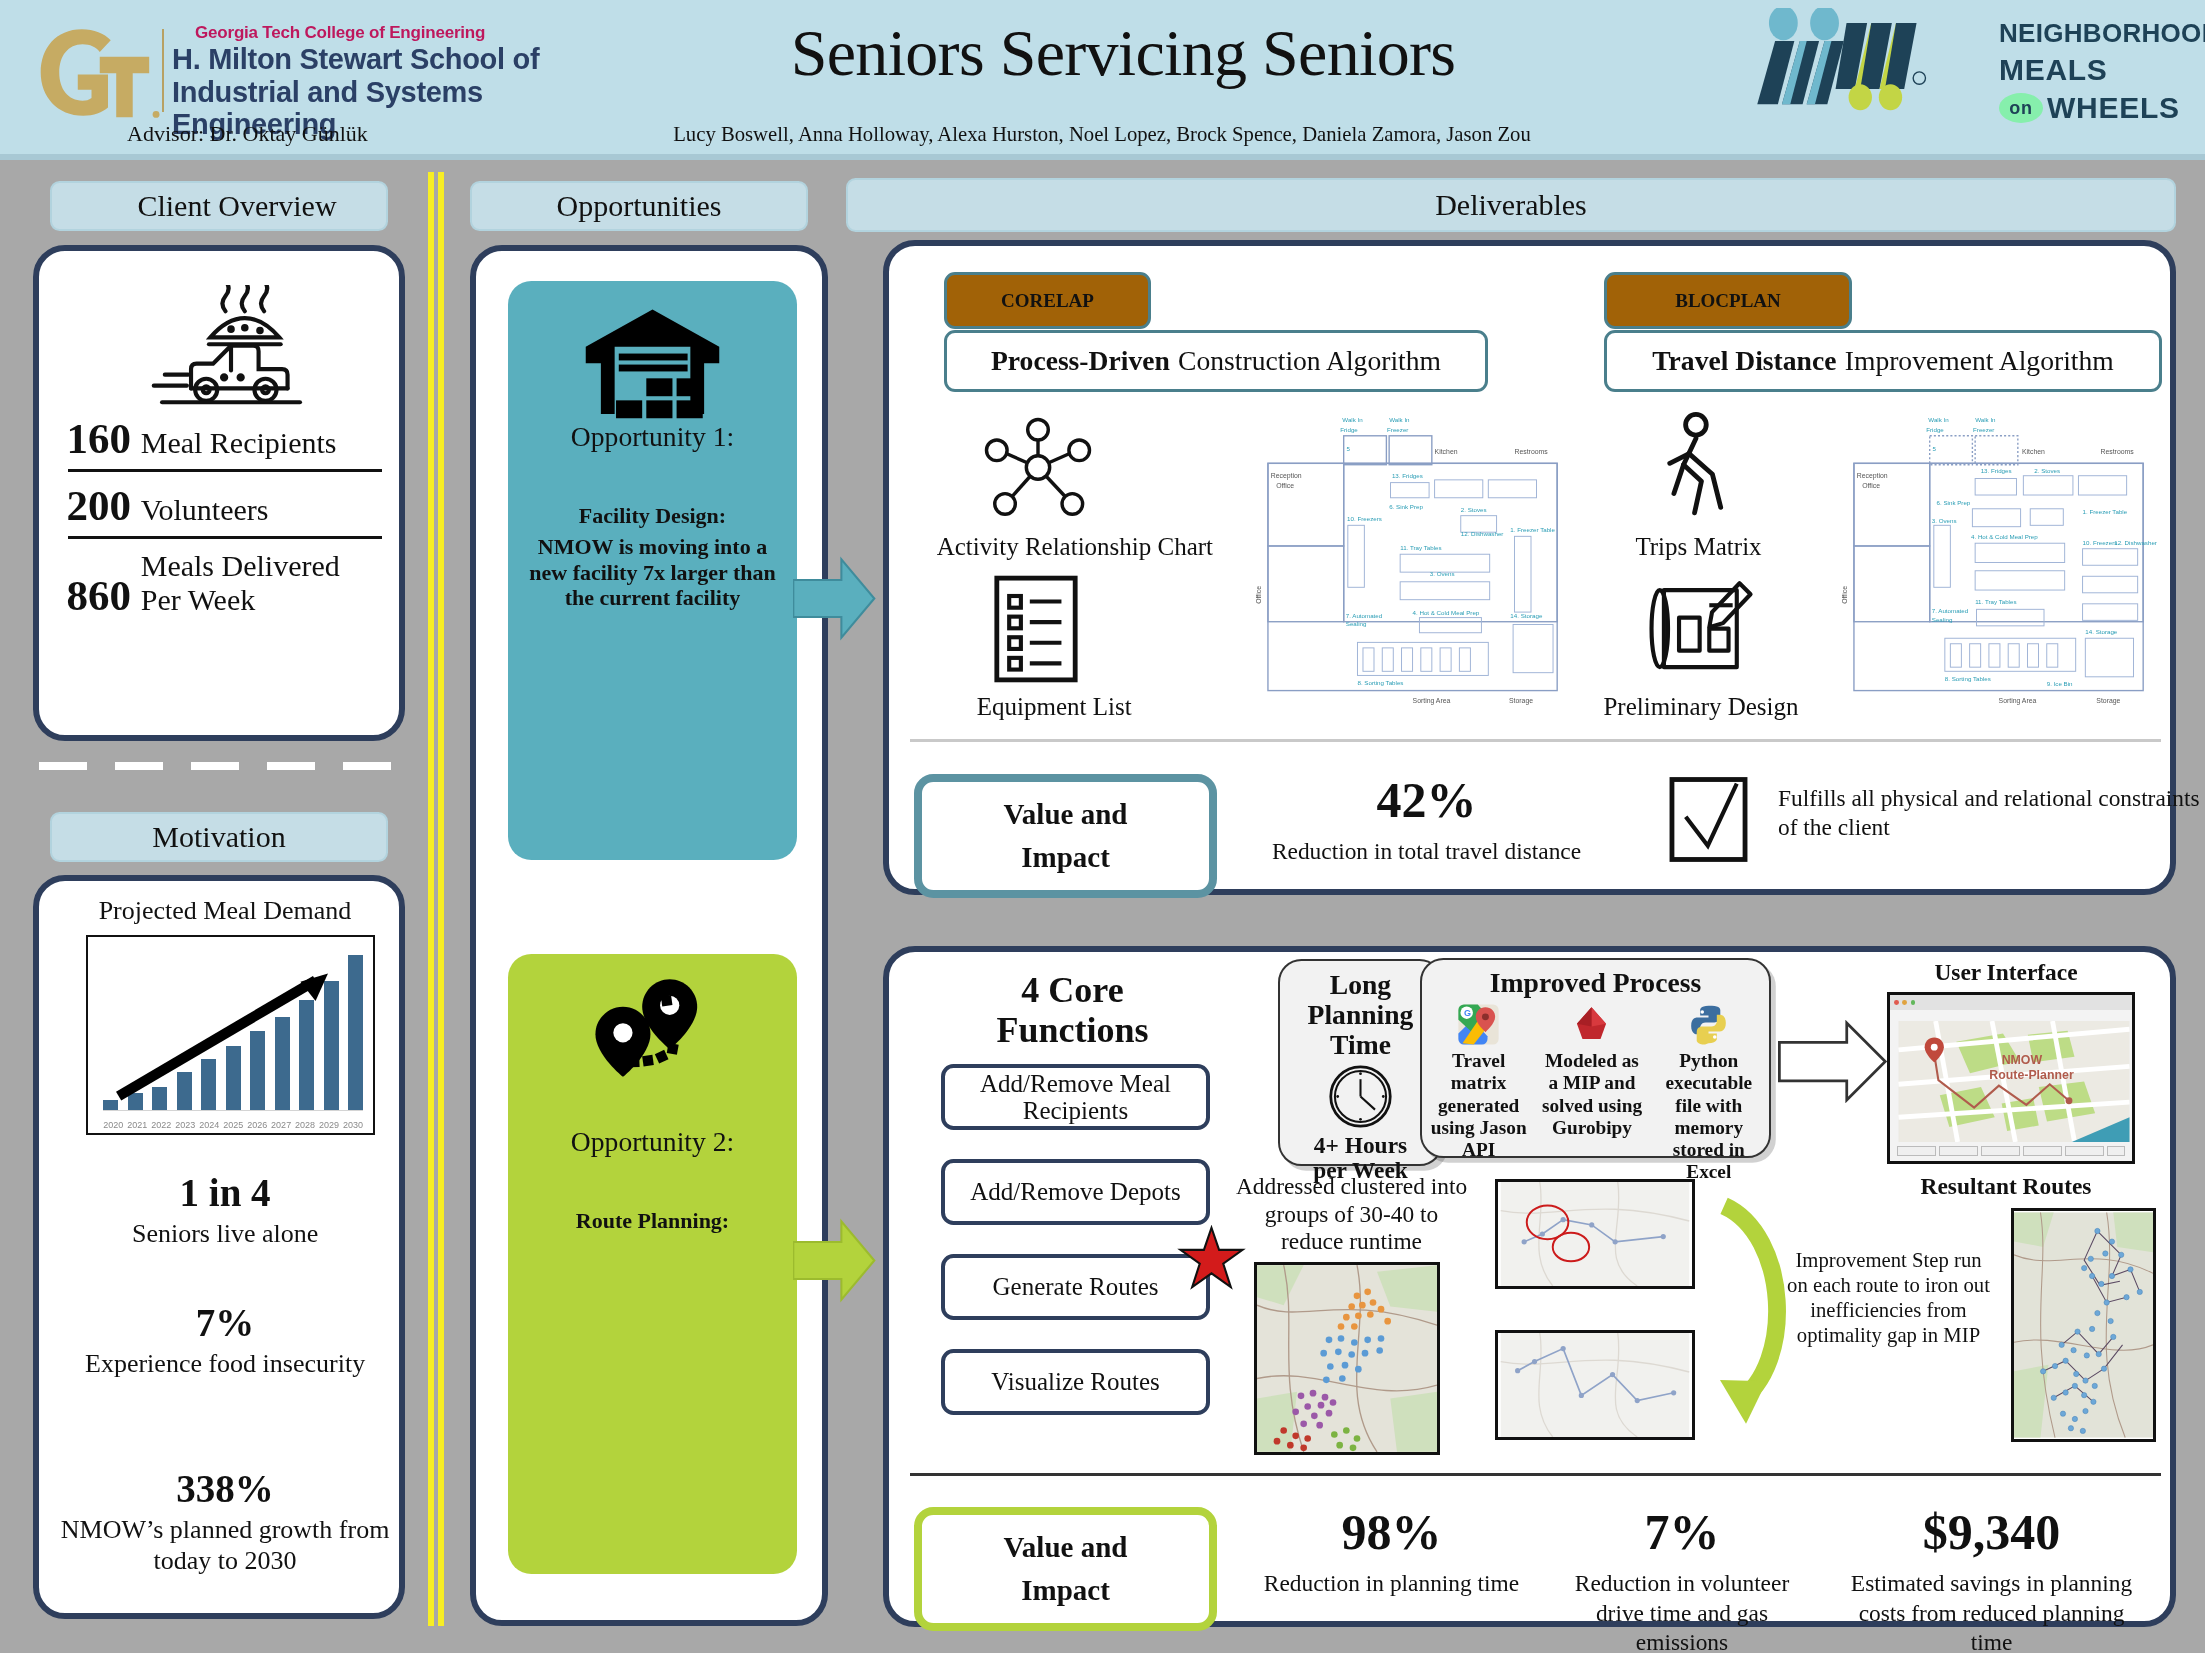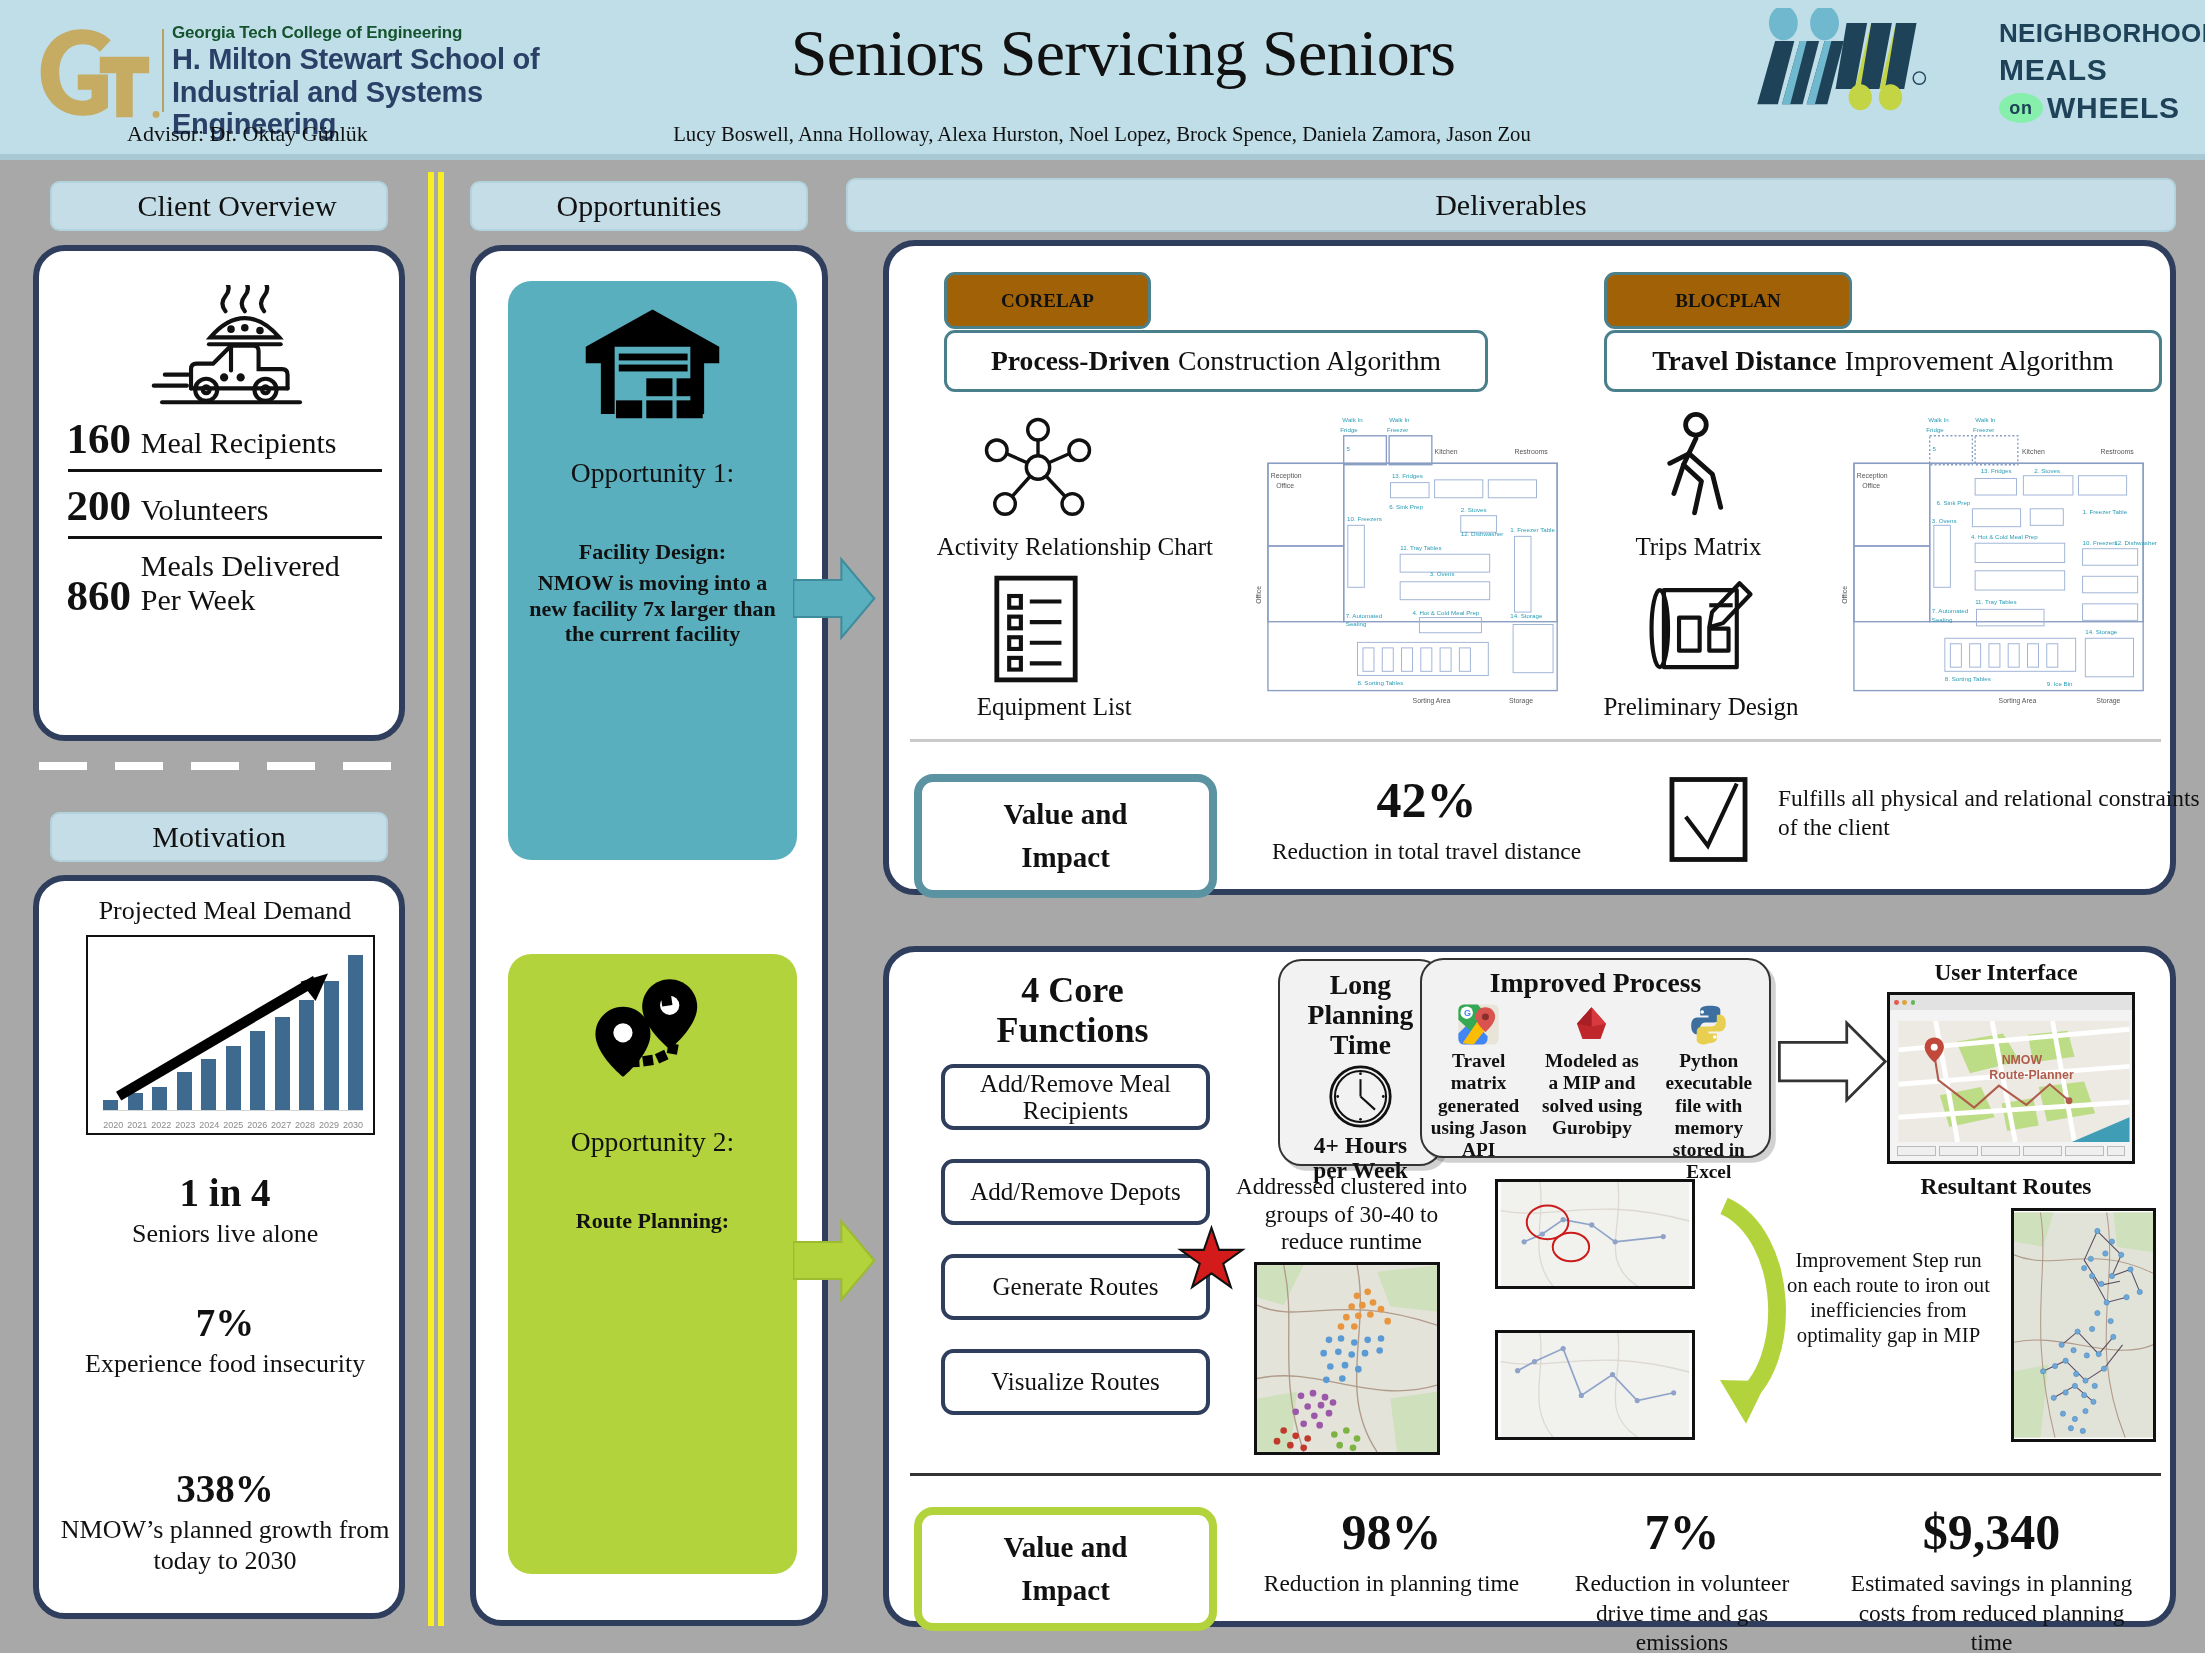--- a/index.html
+++ b/index.html
@@ -12,21 +12,21 @@
   }
 
   
   .header {
     position: absolute; left: 0; top: 0; width: 2205px; height: 160px;
     background: #bfdee8;
     border-bottom: 6.9px solid #a8c8d4;
   }
   .gt-logo { position: absolute; left: 27.6px; top: 20.7px; width: 138px; height: 103px; }
   .gt-text { position: absolute; left: 172px; top: 23.4px; width: 455px; }
-  .gt-l1 { font-family:"Liberation Sans", sans-serif; font-weight:700; font-size:17px; color:#14532d; letter-spacing:-0.2px; }
+  .gt-l1 { font-family:"Liberation Sans", sans-serif; font-weight:700; font-size:17px; color:#be185d; letter-spacing:-0.2px;margin-left:23px; }
   .gt-l2 { font-family:"Liberation Sans", sans-serif; font-weight:700; font-size:29px; color:#2b4066; line-height:1.12; letter-spacing:-0.3px; }
   .gt-divider { position:absolute; left:162px; top:29px; width:2.1px; height:83px; background:#b8a164; }
 
   .poster-title {
     position: absolute; left: 606px; top: 15px; width: 1034px;
     text-align: center; font-size: 66px; color: #111; letter-spacing: -0.7px;
   }
   .advisor {
     position: absolute; left: 41px; top: 121px; width: 413px;
     text-align: center; font-size: 22px; color: #111;
@@ -310,21 +310,21 @@
     <svg width="145" height="117" viewBox="0 0 210 170" style="display:block; margin:23.4px auto 0;">
       <path d="M8 62 L105 8 L202 62 L202 86 L180 86 L180 160 L160 160 L160 62 L50 62 L50 160 L30 160 L30 86 L8 86 Z" fill="#000"></path>
       <rect x="56" y="72" width="100" height="10" fill="#000"></rect>
       <rect x="56" y="88" width="100" height="10" fill="#000"></rect>
       <rect x="96" y="108" width="38" height="26" fill="#000"></rect>
       <rect x="140" y="108" width="38" height="26" fill="#000"></rect>
       <rect x="52" y="140" width="38" height="26" fill="#000"></rect>
       <rect x="96" y="140" width="38" height="26" fill="#000"></rect>
       <rect x="140" y="140" width="38" height="26" fill="#000"></rect>
     </svg>
-    <div class="opp-title" style="margin-top:36px;">Opportunity 1:</div>
+    <div class="opp-title" style="">Opportunity 1:</div>
     <div class="opp-sub">Facility Design:</div>
     <div class="opp-desc">NMOW is moving into a new facility  7x larger than the current facility</div>
   </div>
   <svg class="arrow-right" style="left:317px; top:296px; width:83px; height:103px;" viewBox="0 0 120 150">
     <path d="M0 48 L70 48 L70 18 L118 75 L70 132 L70 102 L0 102 Z" fill="#5aafbe" stroke="#3f8c9c" stroke-width="3"></path>
   </svg>
 
   <div class="opp-box" style="top:703px; height:620px; background:#b3d33c;">
     <svg width="145" height="110" viewBox="0 0 210 160" style="display:block; margin:20.7px auto 0;">
       <path d="M130 6 c-22 0 -40 18 -40 40 c0 30 40 62 40 62 s40 -32 40 -62 c0 -22 -18 -40 -40 -40 Z" fill="#000"></path>

